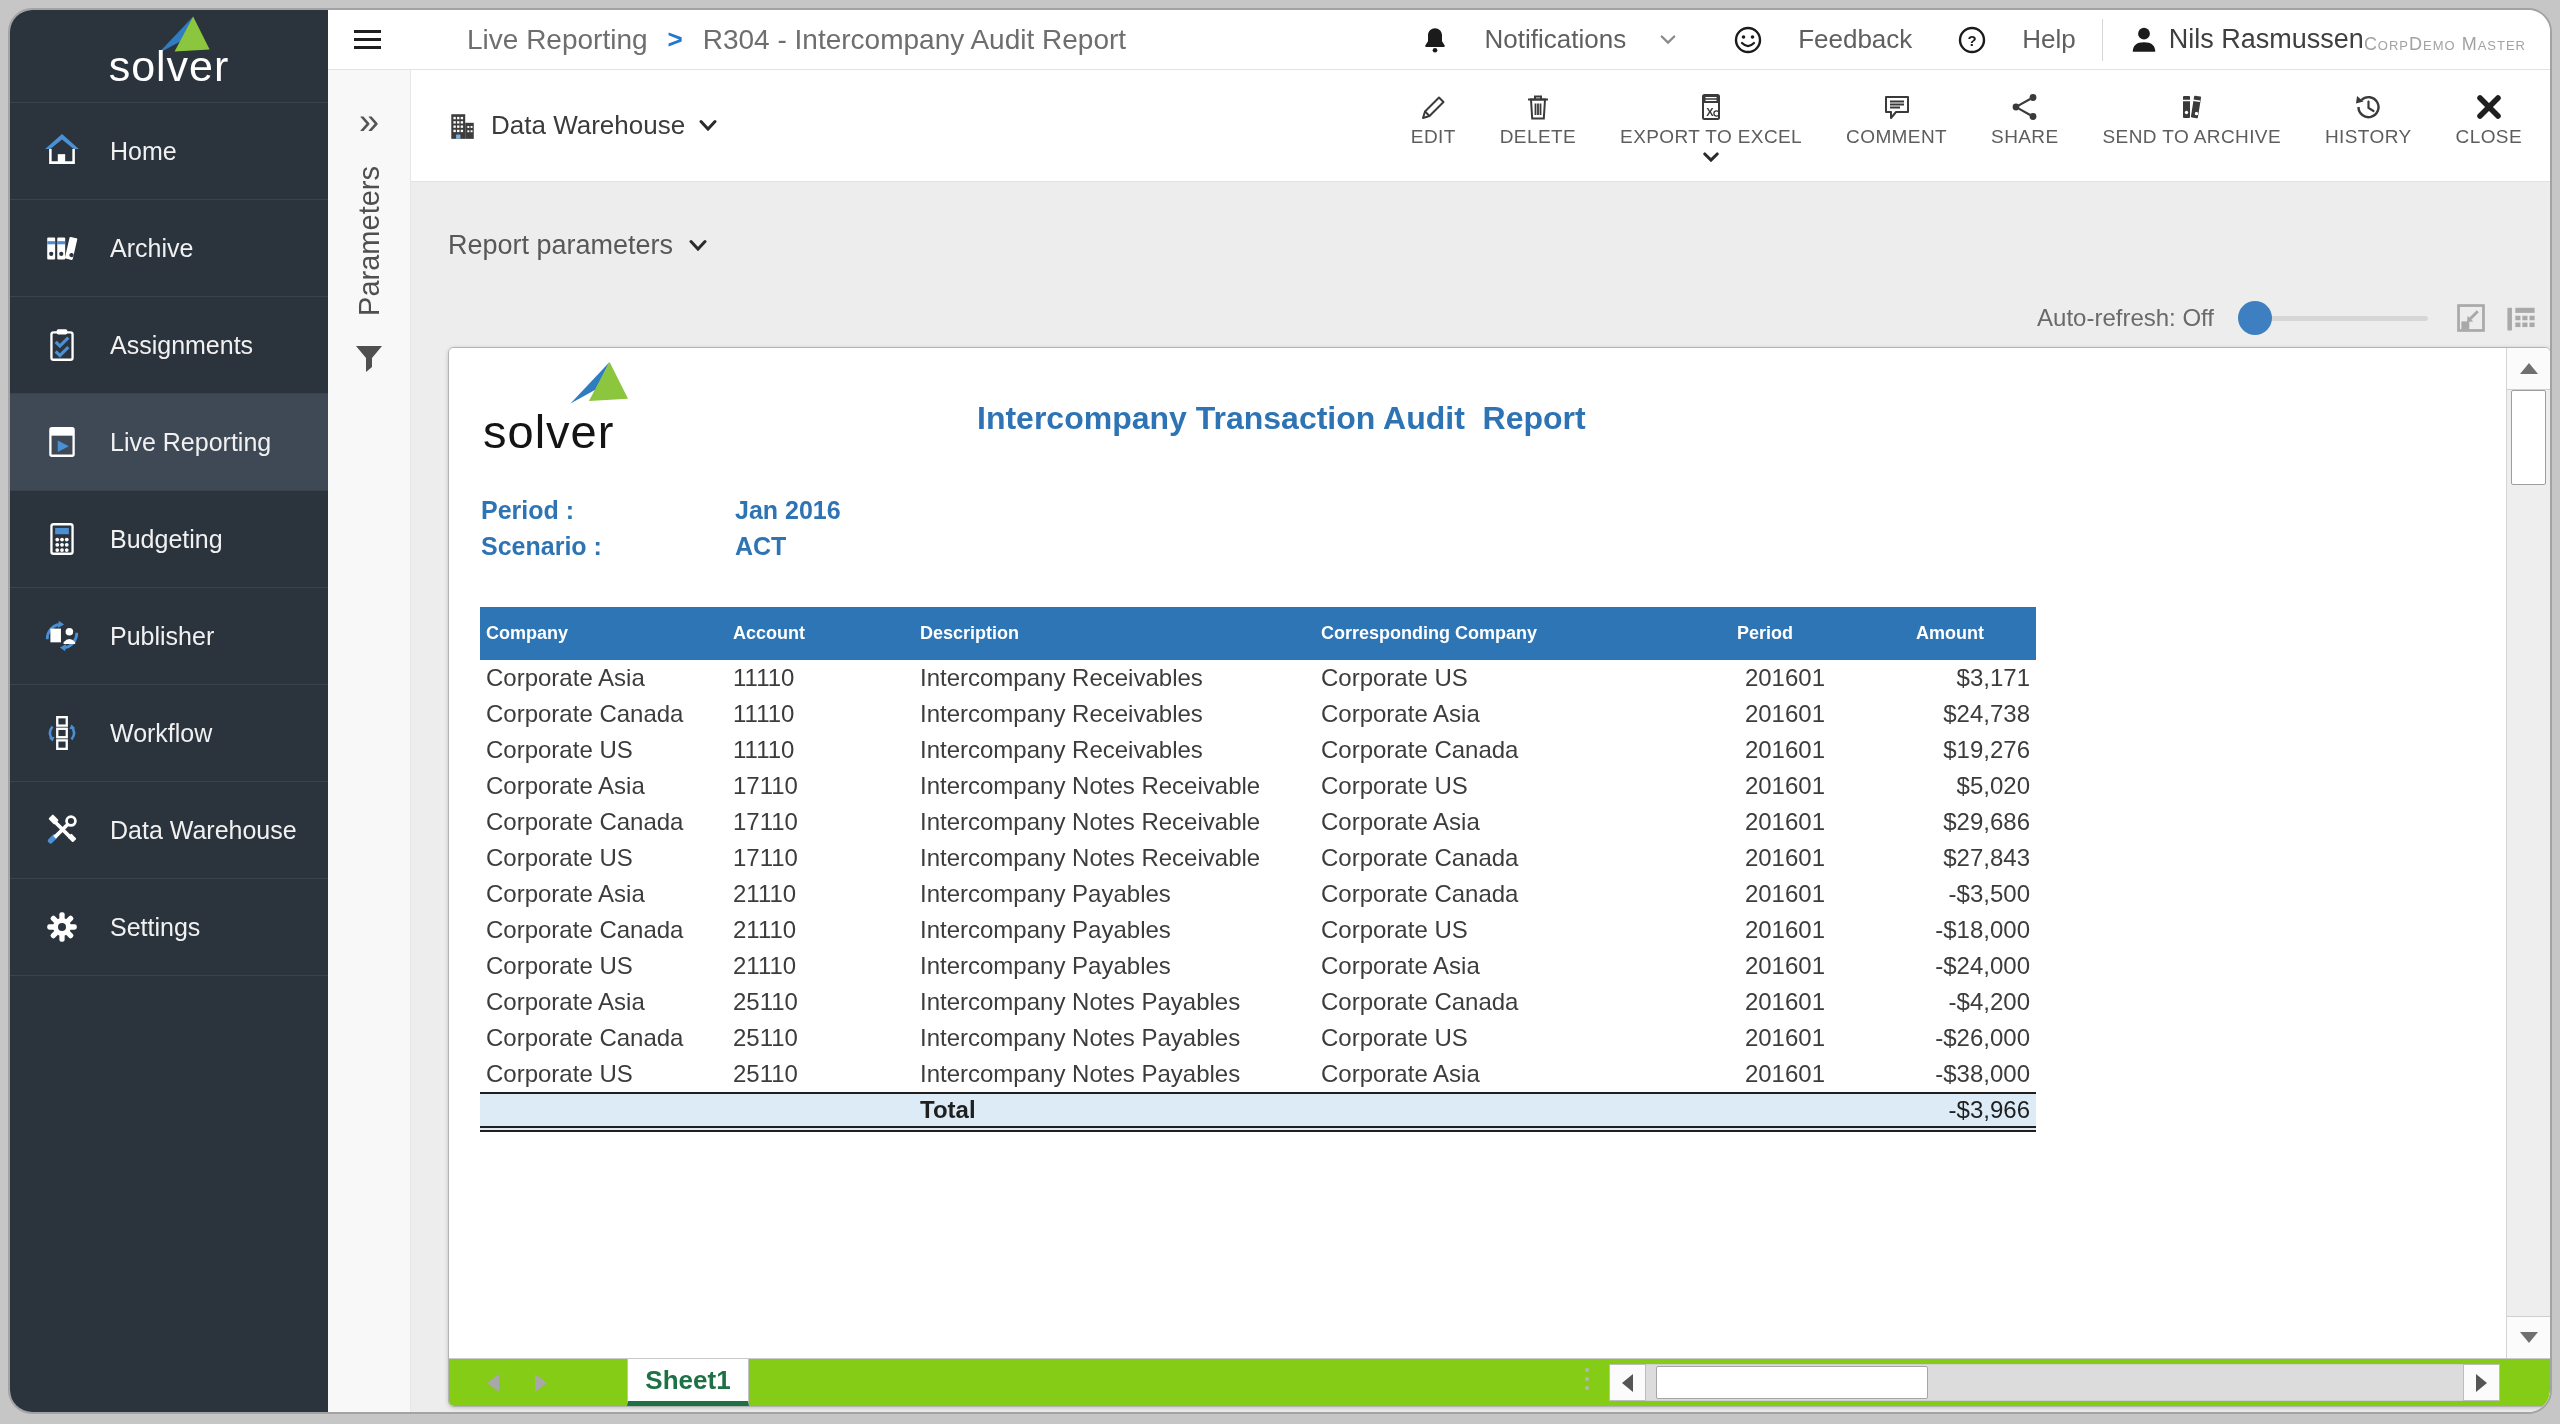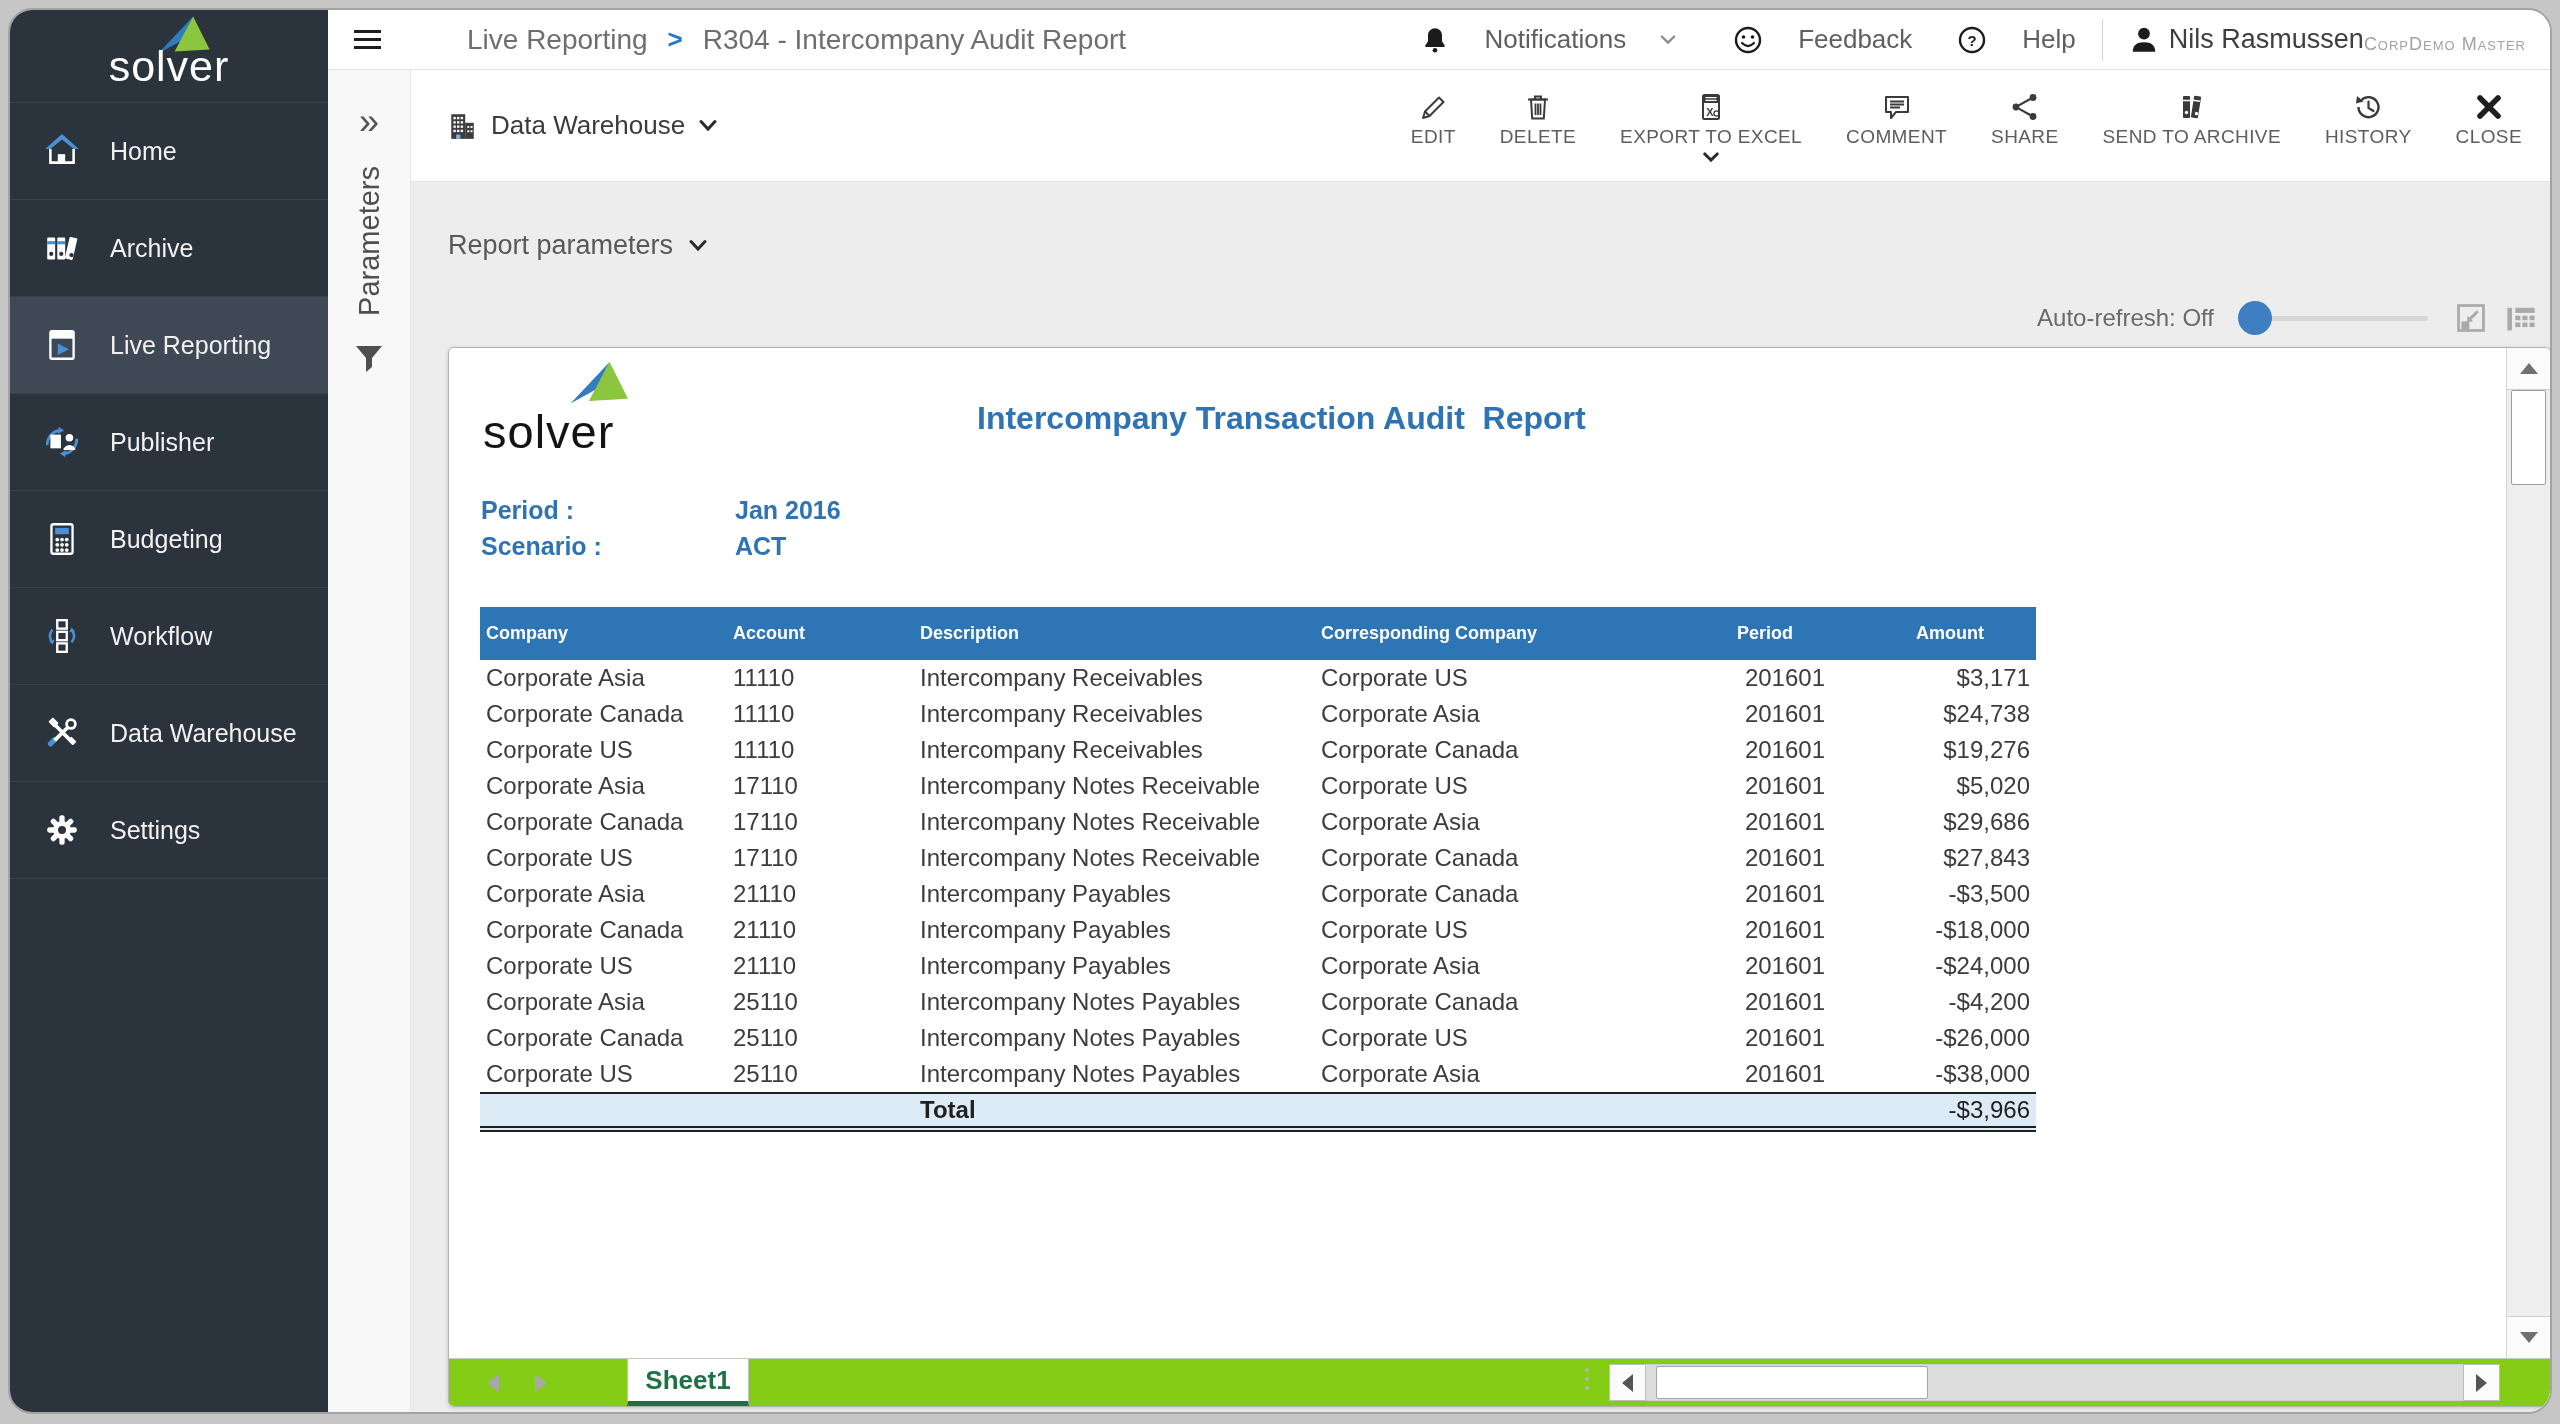--- a/index.html
+++ b/index.html
@@ -153,45 +153,41 @@
             <rect x="4" y="11.5" width="7.5" height="3" fill="#4a90d2"></rect>
             <rect x="13.5" y="11.5" width="7.5" height="3" fill="#4a90d2"></rect>
             <circle cx="7.8" cy="23.5" r="2" fill="#2b333d"></circle>
             <circle cx="17.3" cy="23.5" r="2" fill="#2b333d"></circle>
             <circle cx="28.5" cy="24.5" r="2" fill="#2b333d" transform="rotate(13 27 18)"></circle>
           </svg>
         </span>
         <span class="nlabel">Archive</span>
       </div>
 
+      <div class="nav-item">
+        <span class="nicon">
+          <svg width="38" height="38" viewBox="0 0 36 36">
+            <rect x="8" y="6" width="20" height="26" rx="2" stroke="#fff" stroke-width="2.2" fill="none"></rect>
+            <rect x="13" y="3" width="10" height="5" rx="1.5" fill="#fff"></rect>
+            <path d="M12 15 l4 4 l8 -8" stroke="#4a90d2" stroke-width="3" fill="none"></path>
+            <path d="M12 24 l4 4 l8 -8" stroke="#4a90d2" stroke-width="3" fill="none"></path>
+          </svg>
+        </span>
+        <span class="nlabel">Assignments</span>
+      </div>
 
       <div class="nav-item active">
         <span class="nicon">
           <svg width="38" height="38" viewBox="0 0 36 36">
             <rect x="7" y="5" width="22" height="26" rx="1.5" stroke="#fff" stroke-width="2.2" fill="none"></rect>
             <rect x="7" y="5" width="22" height="7" fill="#fff"></rect>
             <polygon points="14,16.5 24.5,22 14,27.5" fill="#4a90d2"></polygon>
           </svg>
         </span>
         <span class="nlabel">Live Reporting</span>
-      </div>
-
-      <div class="nav-item">
-        <span class="nicon">
-          <svg width="38" height="38" viewBox="0 0 36 36">
-            <path d="M4 21 a14 14 0 0 1 11 -14" stroke="#4a90d2" stroke-width="2.6" fill="none"></path>
-            <polygon points="15,3.5 20,7 14,10.5" fill="#4a90d2"></polygon>
-            <path d="M32 15 a14 14 0 0 1 -11 14" stroke="#4a90d2" stroke-width="2.6" fill="none"></path>
-            <polygon points="21,32.5 16,29 22,25.5" fill="#4a90d2"></polygon>
-            <rect x="7" y="11" width="10" height="13" fill="#fff"></rect>
-            <circle cx="25" cy="14" r="3.6" fill="#fff"></circle>
-            <path d="M19.5 24 q5.5 -6.5 11 0 v1.5 h-11 z" fill="#fff"></path>
-          </svg>
-        </span>
-        <span class="nlabel">Publisher</span>
       </div>
 
       <div class="nav-item">
         <span class="nicon">
           <svg width="38" height="38" viewBox="0 0 36 36">
             <rect x="8" y="4" width="20" height="28" rx="2" stroke="#fff" stroke-width="2.2" fill="none"></rect>
             <rect x="11.5" y="7.5" width="13" height="6" fill="#4a90d2"></rect>
             <g fill="#fff">
               <circle cx="13.5" cy="18.5" r="1.8"></circle>
                 <circle cx="18" cy="18.5" r="1.8"></circle>
@@ -199,20 +195,35 @@
               <circle cx="13.5" cy="23.5" r="1.8"></circle>
                 <circle cx="18" cy="23.5" r="1.8"></circle>
                 <circle cx="22.5" cy="23.5" r="1.8"></circle>
               <circle cx="13.5" cy="28.5" r="1.8"></circle>
                 <circle cx="18" cy="28.5" r="1.8"></circle>
                 <circle cx="22.5" cy="28.5" r="1.8"></circle>
             </g>
           </svg>
         </span>
         <span class="nlabel">Budgeting</span>
+      </div>
+
+      <div class="nav-item">
+        <span class="nicon">
+          <svg width="38" height="38" viewBox="0 0 36 36">
+            <path d="M4 21 a14 14 0 0 1 11 -14" stroke="#4a90d2" stroke-width="2.6" fill="none"></path>
+            <polygon points="15,3.5 20,7 14,10.5" fill="#4a90d2"></polygon>
+            <path d="M32 15 a14 14 0 0 1 -11 14" stroke="#4a90d2" stroke-width="2.6" fill="none"></path>
+            <polygon points="21,32.5 16,29 22,25.5" fill="#4a90d2"></polygon>
+            <rect x="7" y="11" width="10" height="13" fill="#fff"></rect>
+            <circle cx="25" cy="14" r="3.6" fill="#fff"></circle>
+            <path d="M19.5 24 q5.5 -6.5 11 0 v1.5 h-11 z" fill="#fff"></path>
+          </svg>
+        </span>
+        <span class="nlabel">Publisher</span>
       </div>
 
       <div class="nav-item">
         <span class="nicon">
           <svg width="38" height="38" viewBox="0 0 36 36">
             <rect x="13.5" y="3" width="9" height="8" stroke="#fff" stroke-width="2.2" fill="none"></rect>
             <rect x="13.5" y="14" width="9" height="8" stroke="#fff" stroke-width="2.2" fill="none"></rect>
             <rect x="13.5" y="25" width="9" height="8" stroke="#fff" stroke-width="2.2" fill="none"></rect>
             <path d="M9 12 q-5 6 0 12" stroke="#4a90d2" stroke-width="2.4" fill="none"></path>
             <polygon points="9,26 5.5,22.5 11,21.5" fill="#4a90d2"></polygon>

